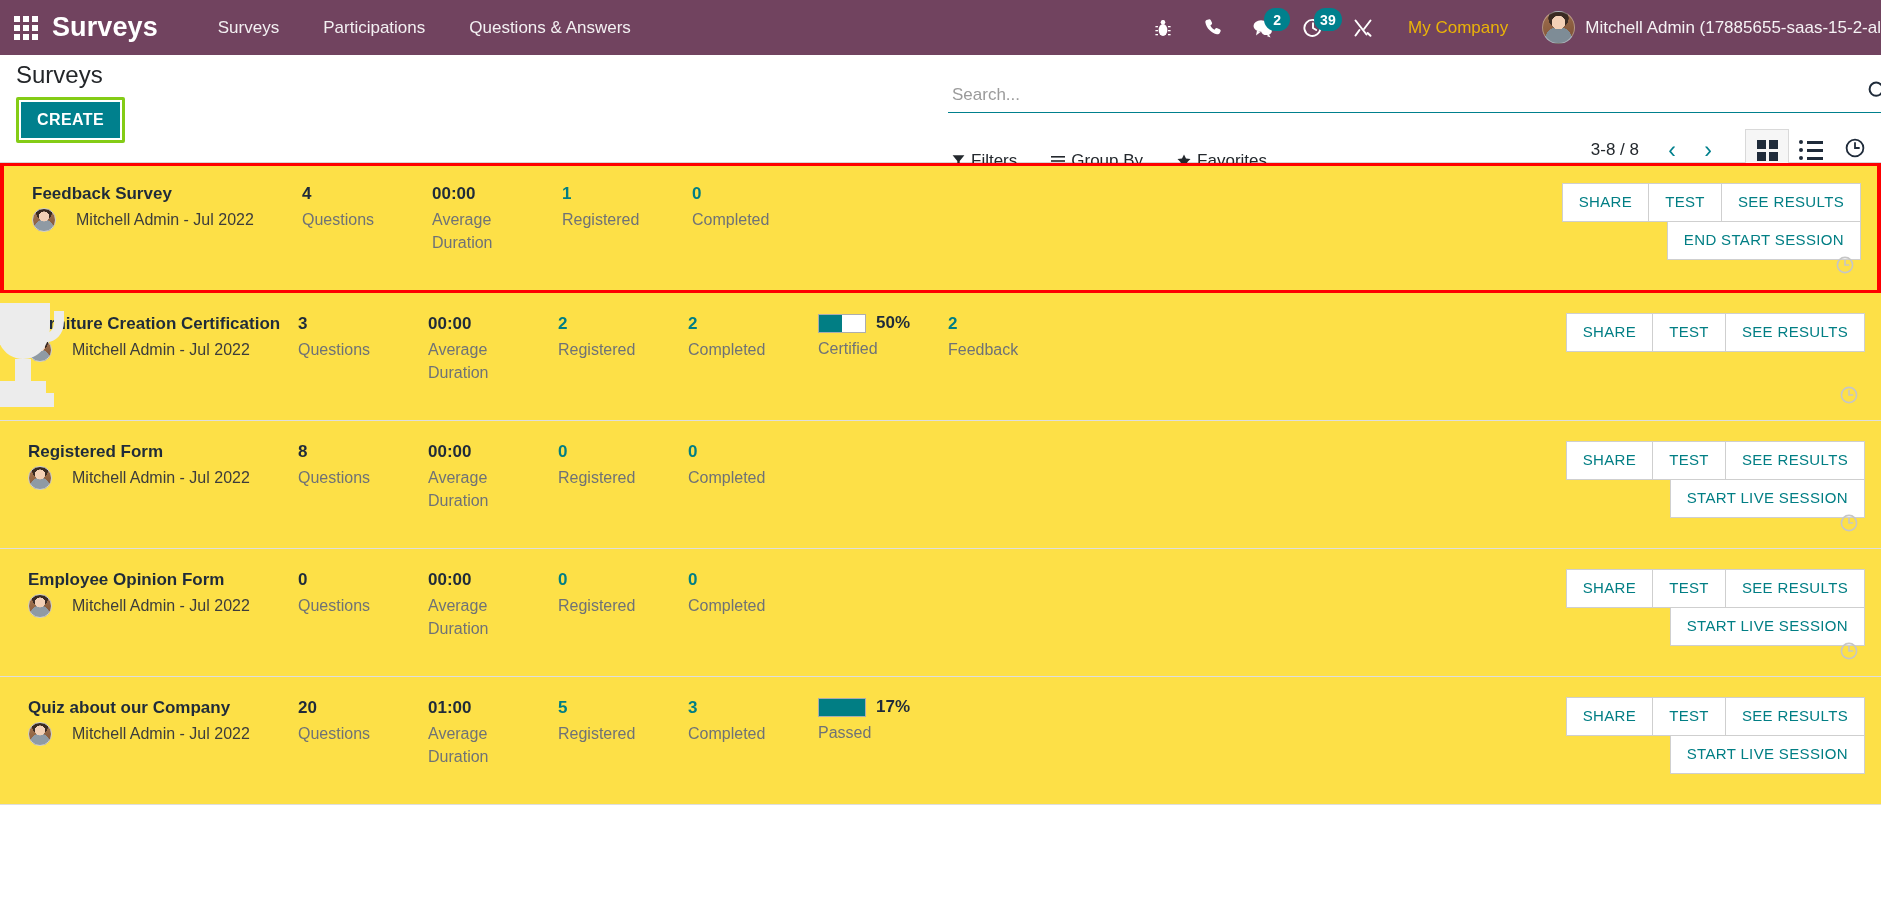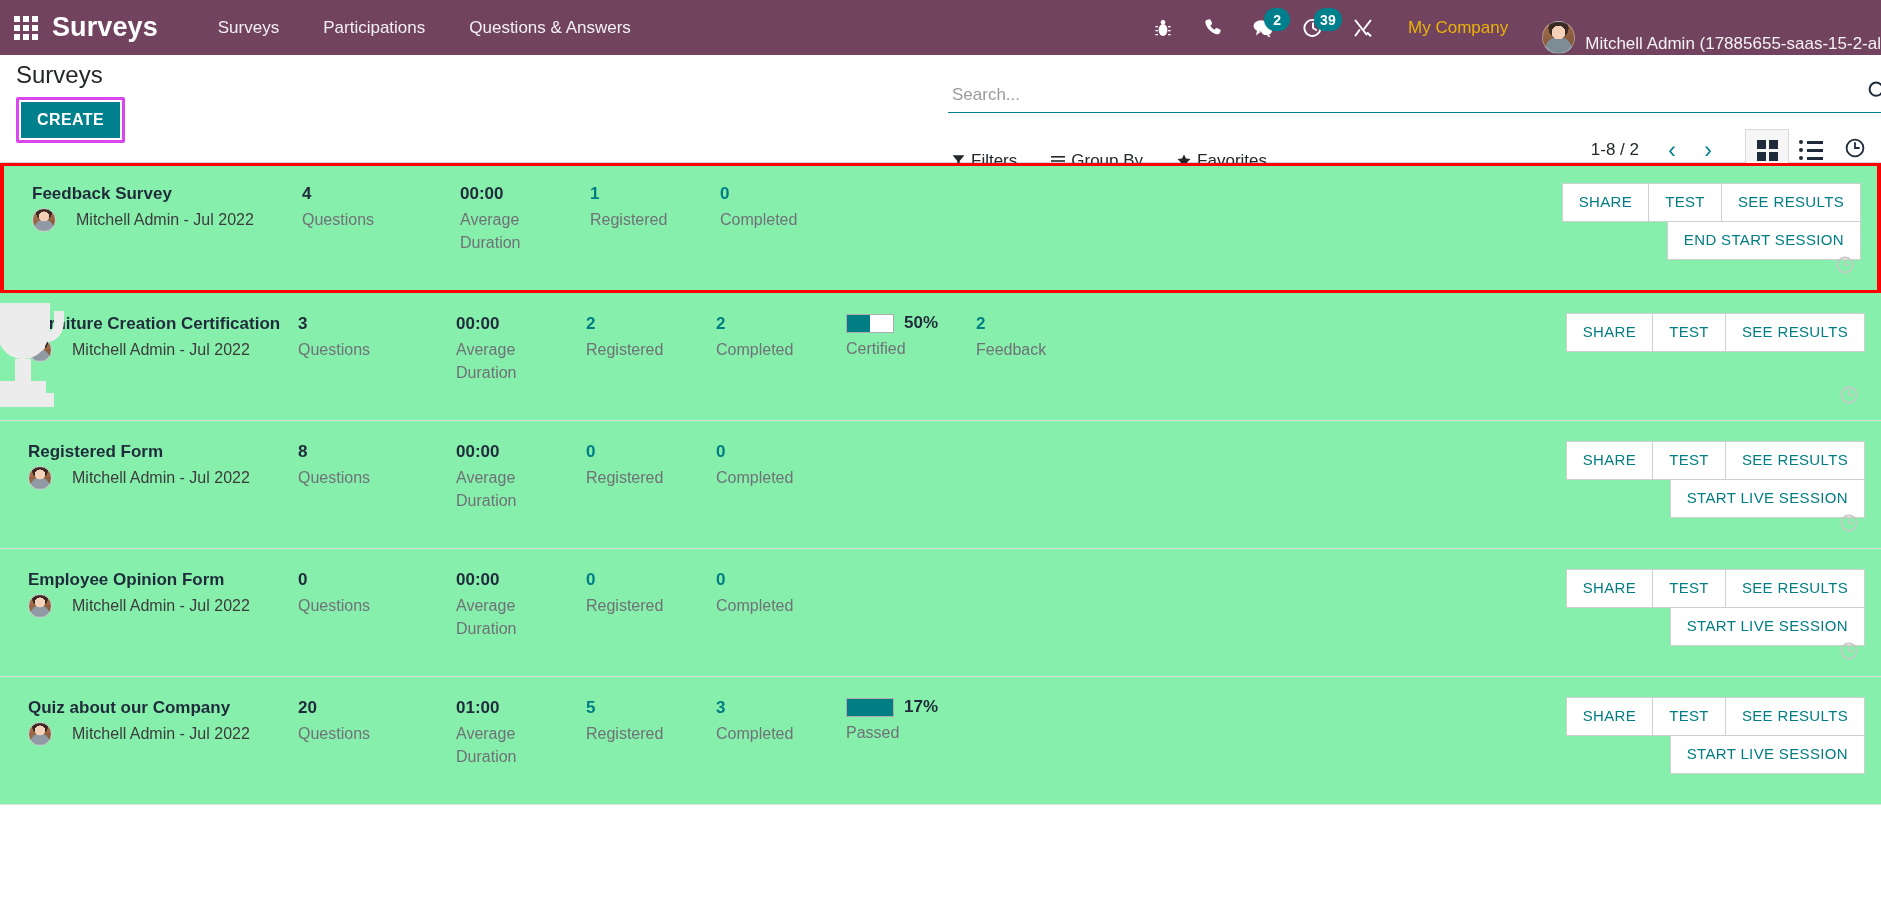--- a/index.html
+++ b/index.html
@@ -98,21 +98,21 @@
     color: #eab308;
     padding: 0 20px;
     height: 55px;
     display: flex;
     align-items: center;
     cursor: pointer;
     white-space: nowrap;
   }
   .user-menu {
     display: flex;
-    align-items: flex-end;
+    align-items: center;
     height: 53px;
     padding-left: 14px;
     cursor: pointer;
     overflow: hidden;
   }
   .avatar-nav {
     width: 33px; height: 33px; border-radius: 50%;
     flex: 0 0 33px;
     background:
       radial-gradient(circle at 50% 34%, #f3d0b6 0 26%, transparent 27%),
@@ -143,21 +143,21 @@
   }
   .page-title {
     font-size: 24px;
     color: #232629;
     font-weight: normal;
     margin-bottom: 8px;
     line-height: 1.15;
   }
   .create-wrap {
     display: inline-block;
-    border: 3px solid #d946ef;
+    border: 3px solid #84cc16;
     padding: 2px;
     border-radius: 2px;
   }
   .btn-create {
     background: #00808d;
     color: #ffffff;
     border: none;
     font-size: 16px;
     font-weight: bold;
     letter-spacing: 0.4px;
@@ -253,21 +253,21 @@
     background: #ffffff;
     height: 737px;
     overflow: hidden;
   }
   .record-row {
     position: relative;
     display: flex;
     align-items: flex-start;
     border-bottom: 1px solid #dededd;
     padding: 18px 16px 14px 28px;
-    background: #86efac;
+    background: #fde047;
     min-height: 128px;
     overflow: hidden;
   }
   .record-row.highlighted {
     border: 3px solid #fe0000;
     border-left-width: 4px;
     border-right-width: 4px;
     padding-top: 15px;
     min-height: 130px;
   }
@@ -324,21 +324,21 @@
     margin-bottom: 2px;
   }
   .stat .val.link { color: #017e84; }
   .stat .lbl {
     font-size: 16px;
     color: #6f7276;
     line-height: 1.45;
     max-width: 92px;
   }
   .w-questions { width: 130px; }
-  .w-duration  { width: 130px; margin-left: 28px; }
+  .w-duration  { width: 130px; }
   .w-registered{ width: 130px; }
   .w-completed { width: 130px; }
   .w-cert      { width: 130px; }
   .w-courses   { width: 120px; }
 
   .progress-line { display: flex; align-items: center; gap: 10px; margin-bottom: 3px; height: 22px; }
   .progress-bar {
     width: 48px; height: 19px;
     border: 1px solid #adadad;
     background: #ffffff;
@@ -511,21 +511,21 @@
       <div class="filter-btn">
         <span class="fglyph">
           <svg width="14" height="13" viewBox="0 0 14 13" fill="#23282d">
               <path d="M7 0.4l2 4.1 4.5.6-3.3 3.2.8 4.5L7 10.7 2.9 12.8l.8-4.5L.5 5.1 5 4.5z"></path>
             </svg>
         </span>
         <span>Favorites</span>
       </div>
 
       <div class="pager-area">
-        <span class="pager-count">1-8 / 2</span>
+        <span class="pager-count">3-8 / 8</span>
         <span class="pager-arrow">‹</span>
         <span class="pager-arrow">›</span>
 
         <div class="view-switch">
           <div class="view-btn active">
             <span class="kanban-glyph">
                 <i></i>
                 <i></i>
                 <i></i>
                 <i></i>

